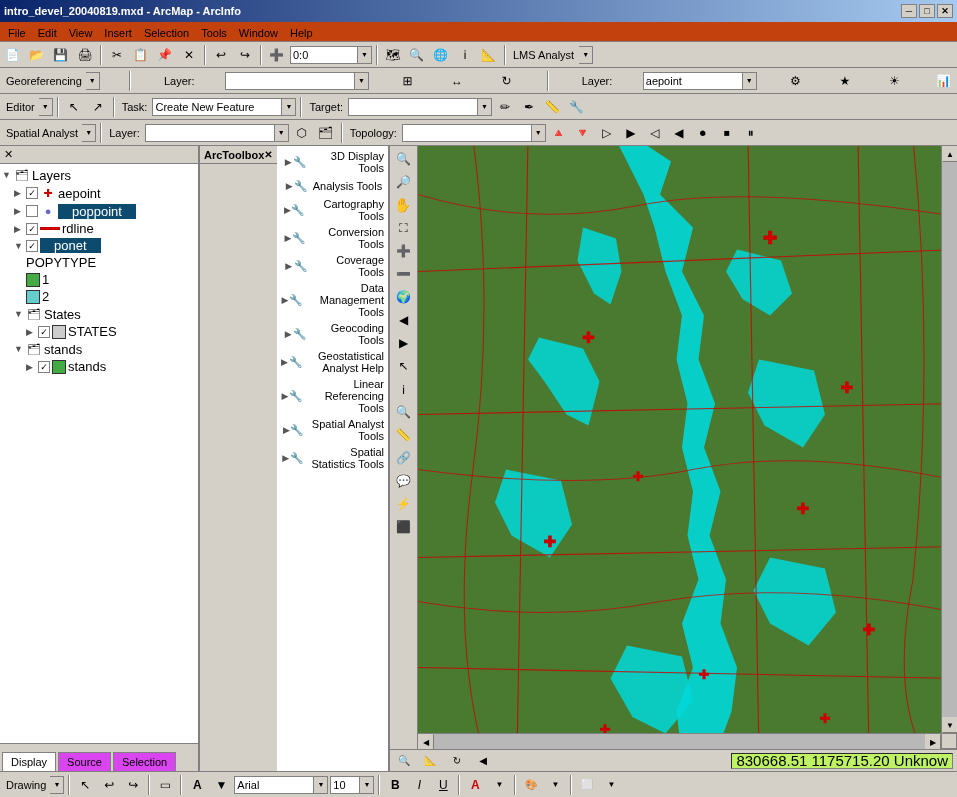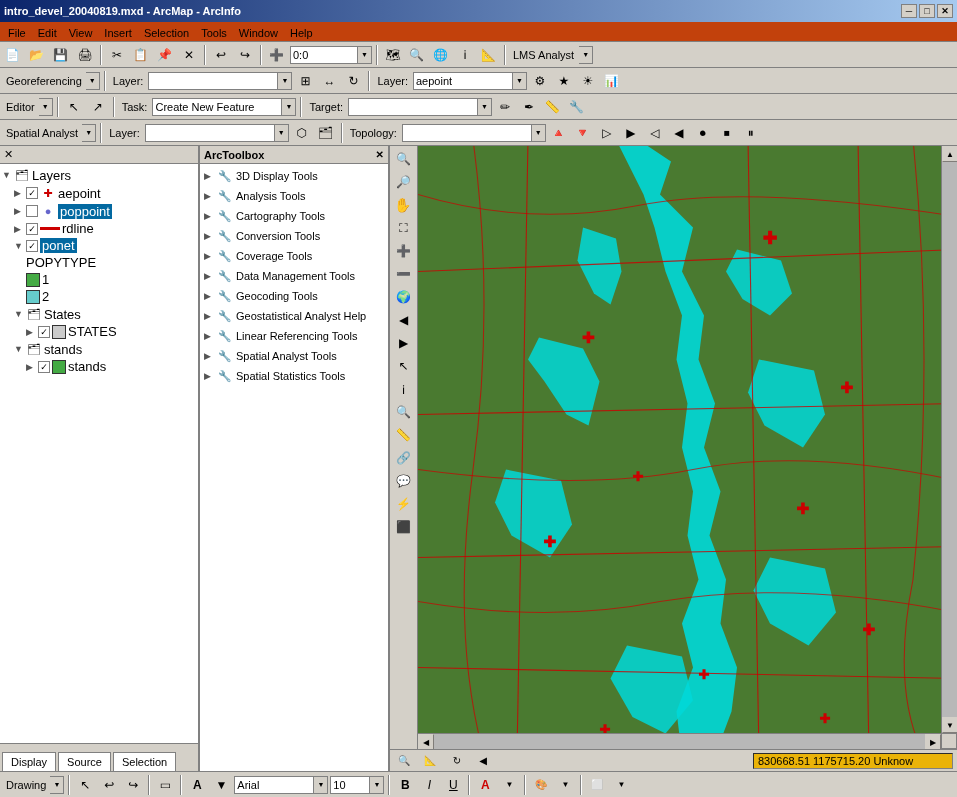--- a/index.html
+++ b/index.html
@@ -111,23 +111,23 @@
     .tree-checkbox.checked { background: white; }
     .tree-icon {
       width: 16px; height: 16px;
       margin-right: 2px;
       display: inline-flex; align-items: center; justify-content: center;
     }
     .tree-label {
       font-size: 13px;
     }
     .tree-label.selected {
-      background: #0369a1;
+      background: #0c4a6e;
       color: white;
-      padding: 0 2px;
+      padding: 0 14px;
     }
     .indent1 { padding-left: 12px; }
     .indent2 { padding-left: 24px; }
 
     
     .swatch {
       width: 14px; height: 14px;
       display: inline-block;
       border: 1px solid #333;
       margin-right: 2px;
@@ -161,22 +161,22 @@
       border: 1px solid transparent;
       display: flex; align-items: center; justify-content: center;
       cursor: pointer;
       font-size: 12px;
     }
     .status-coord {
       border: 1px inset #808080;
       padding: 0 4px;
       height: 16px;
       display: flex; align-items: center;
-      background: #eab308;
-      font-size: 11px;
+      background: #bef264;
+      font-size: 15px;
       min-width: 200px;
     }
 
     
     .drawing-toolbar {
       height: 26px;
       background: #d4d0c8;
       display: flex;
       align-items: center;
       border-top: 1px solid #808080;
@@ -239,20 +239,21 @@
 
     
     .georef-toolbar {
       height: 26px;
       background: #d4d0c8;
       display: flex;
       align-items: center;
       border-bottom: 1px solid #808080;
       padding: 1px 2px;
       gap: 2px;
+      justify-content: space-between;
     }
 
     
     .editor-toolbar {
       height: 26px;
       background: #d4d0c8;
       display: flex;
       align-items: center;
       border-bottom: 1px solid #808080;
       padding: 1px 2px;
@@ -320,36 +321,37 @@
     .toc-tabs {
       height: 28px;
       background: #d4d0c8;
       display: flex;
       align-items: flex-end;
       border-top: 1px solid #808080;
       padding: 0 2px;
     }
     .toc-tab {
       padding: 3px 8px;
-      background: #ffffff;
+      background: #d946ef;
       border: 1px solid #808080;
       border-bottom: none;
       font-size: 11px;
       cursor: pointer;
       margin-right: 2px;
     }
     .toc-tab.active {
       background: white;
     }
 
     .toolbox-with-tabs {
       display: flex;
-      flex-direction: column;
+      flex-direction: row;
       width: 190px;
       border-right: 2px solid #808080;
+      text-align: right;
     }
     .toolbox-inner {
       flex: 1;
       background: white;
       overflow-y: auto;
       padding: 2px;
     }
     .toolbox-tabs {
       height: 28px;
       background: #d4d0c8;
@@ -801,21 +803,21 @@
     <div class="toolbar-separator"></div>
     <div class="toolbar-btn" style="font-weight:bold;font-size:12px">A</div>
     <div class="toolbar-btn">▼</div>
 
     <div class="full-combo">
       <input class="combo-input" style="width: 80px;" value="Arial">
       <div class="arr">▼</div>
     </div>
 
     <div class="full-combo">
-      <input class="combo-input" style="width: 40px;" value="10">
+      <input class="combo-input" style="width: 30px;" value="10">
       <div class="arr">▼</div>
     </div>
 
     <div class="toolbar-separator"></div>
     <div class="toolbar-btn" style="font-weight:bold">B</div>
     <div class="toolbar-btn" style="font-style:italic">I</div>
     <div class="toolbar-btn" style="text-decoration:underline">U</div>
     <div class="toolbar-separator"></div>
     <div class="toolbar-btn" style="font-weight:bold;color:#cc0000">A</div>
     <div class="toolbar-btn" style="font-size:8px">▼</div>

